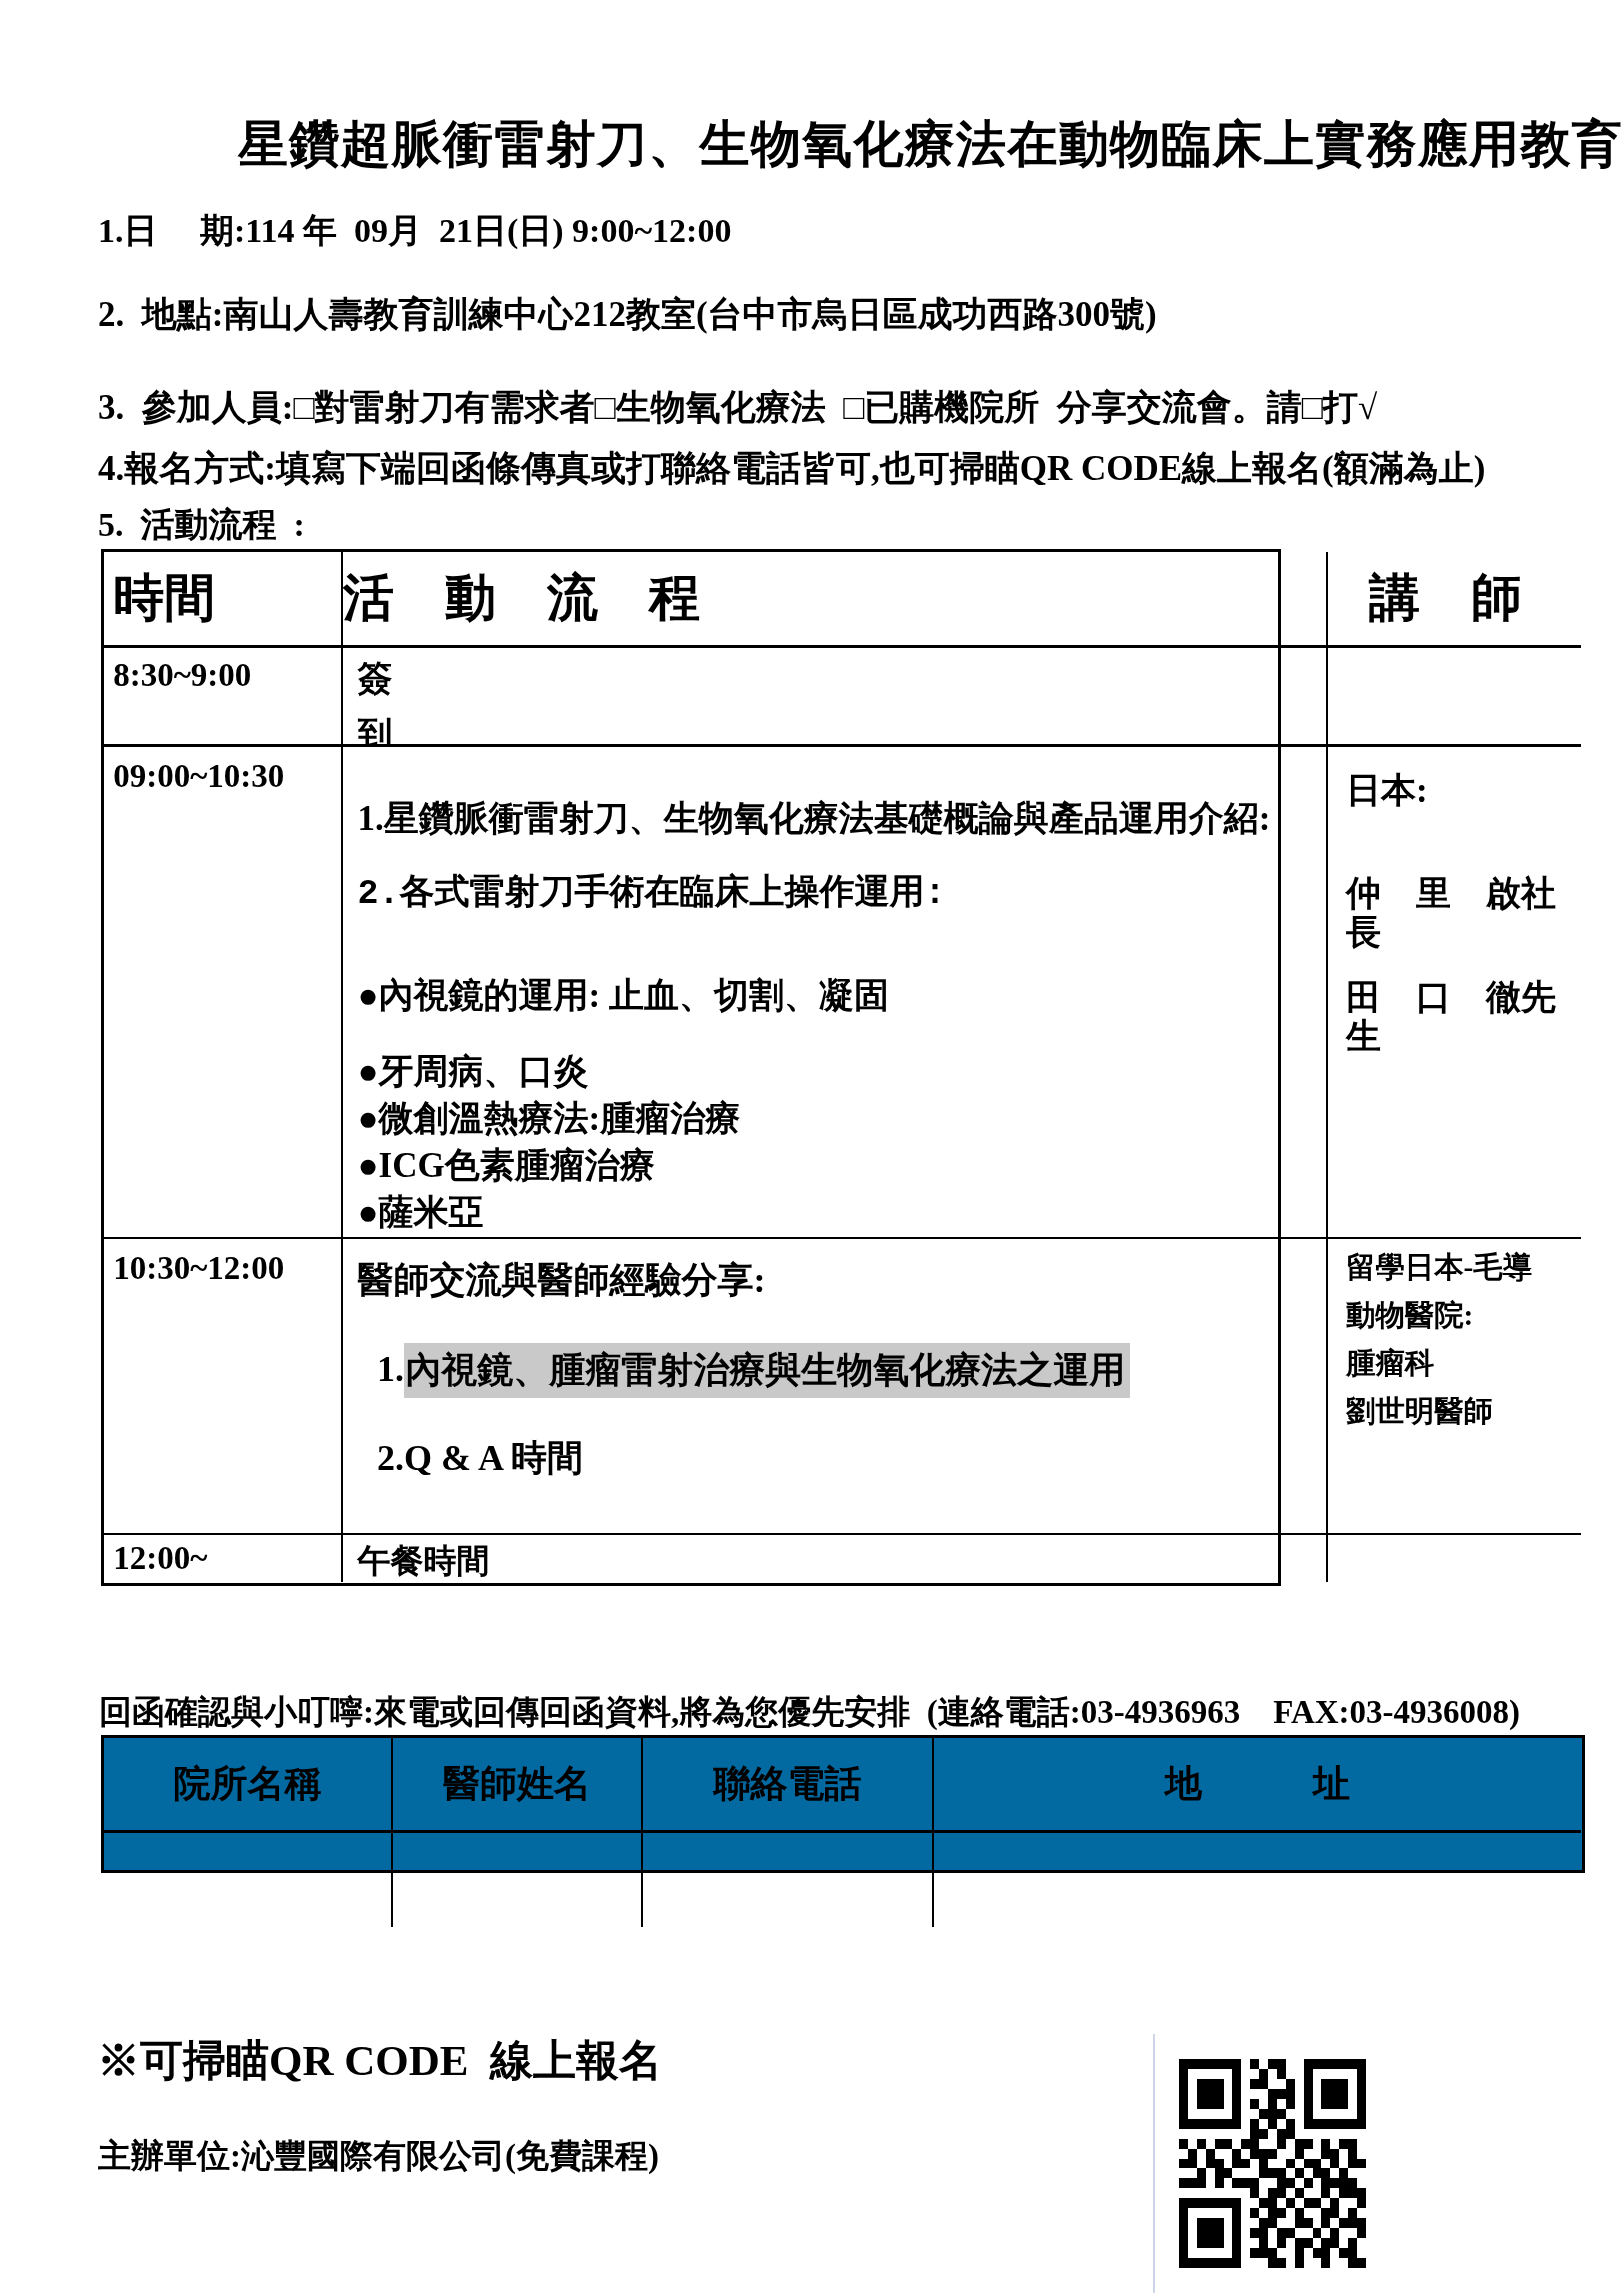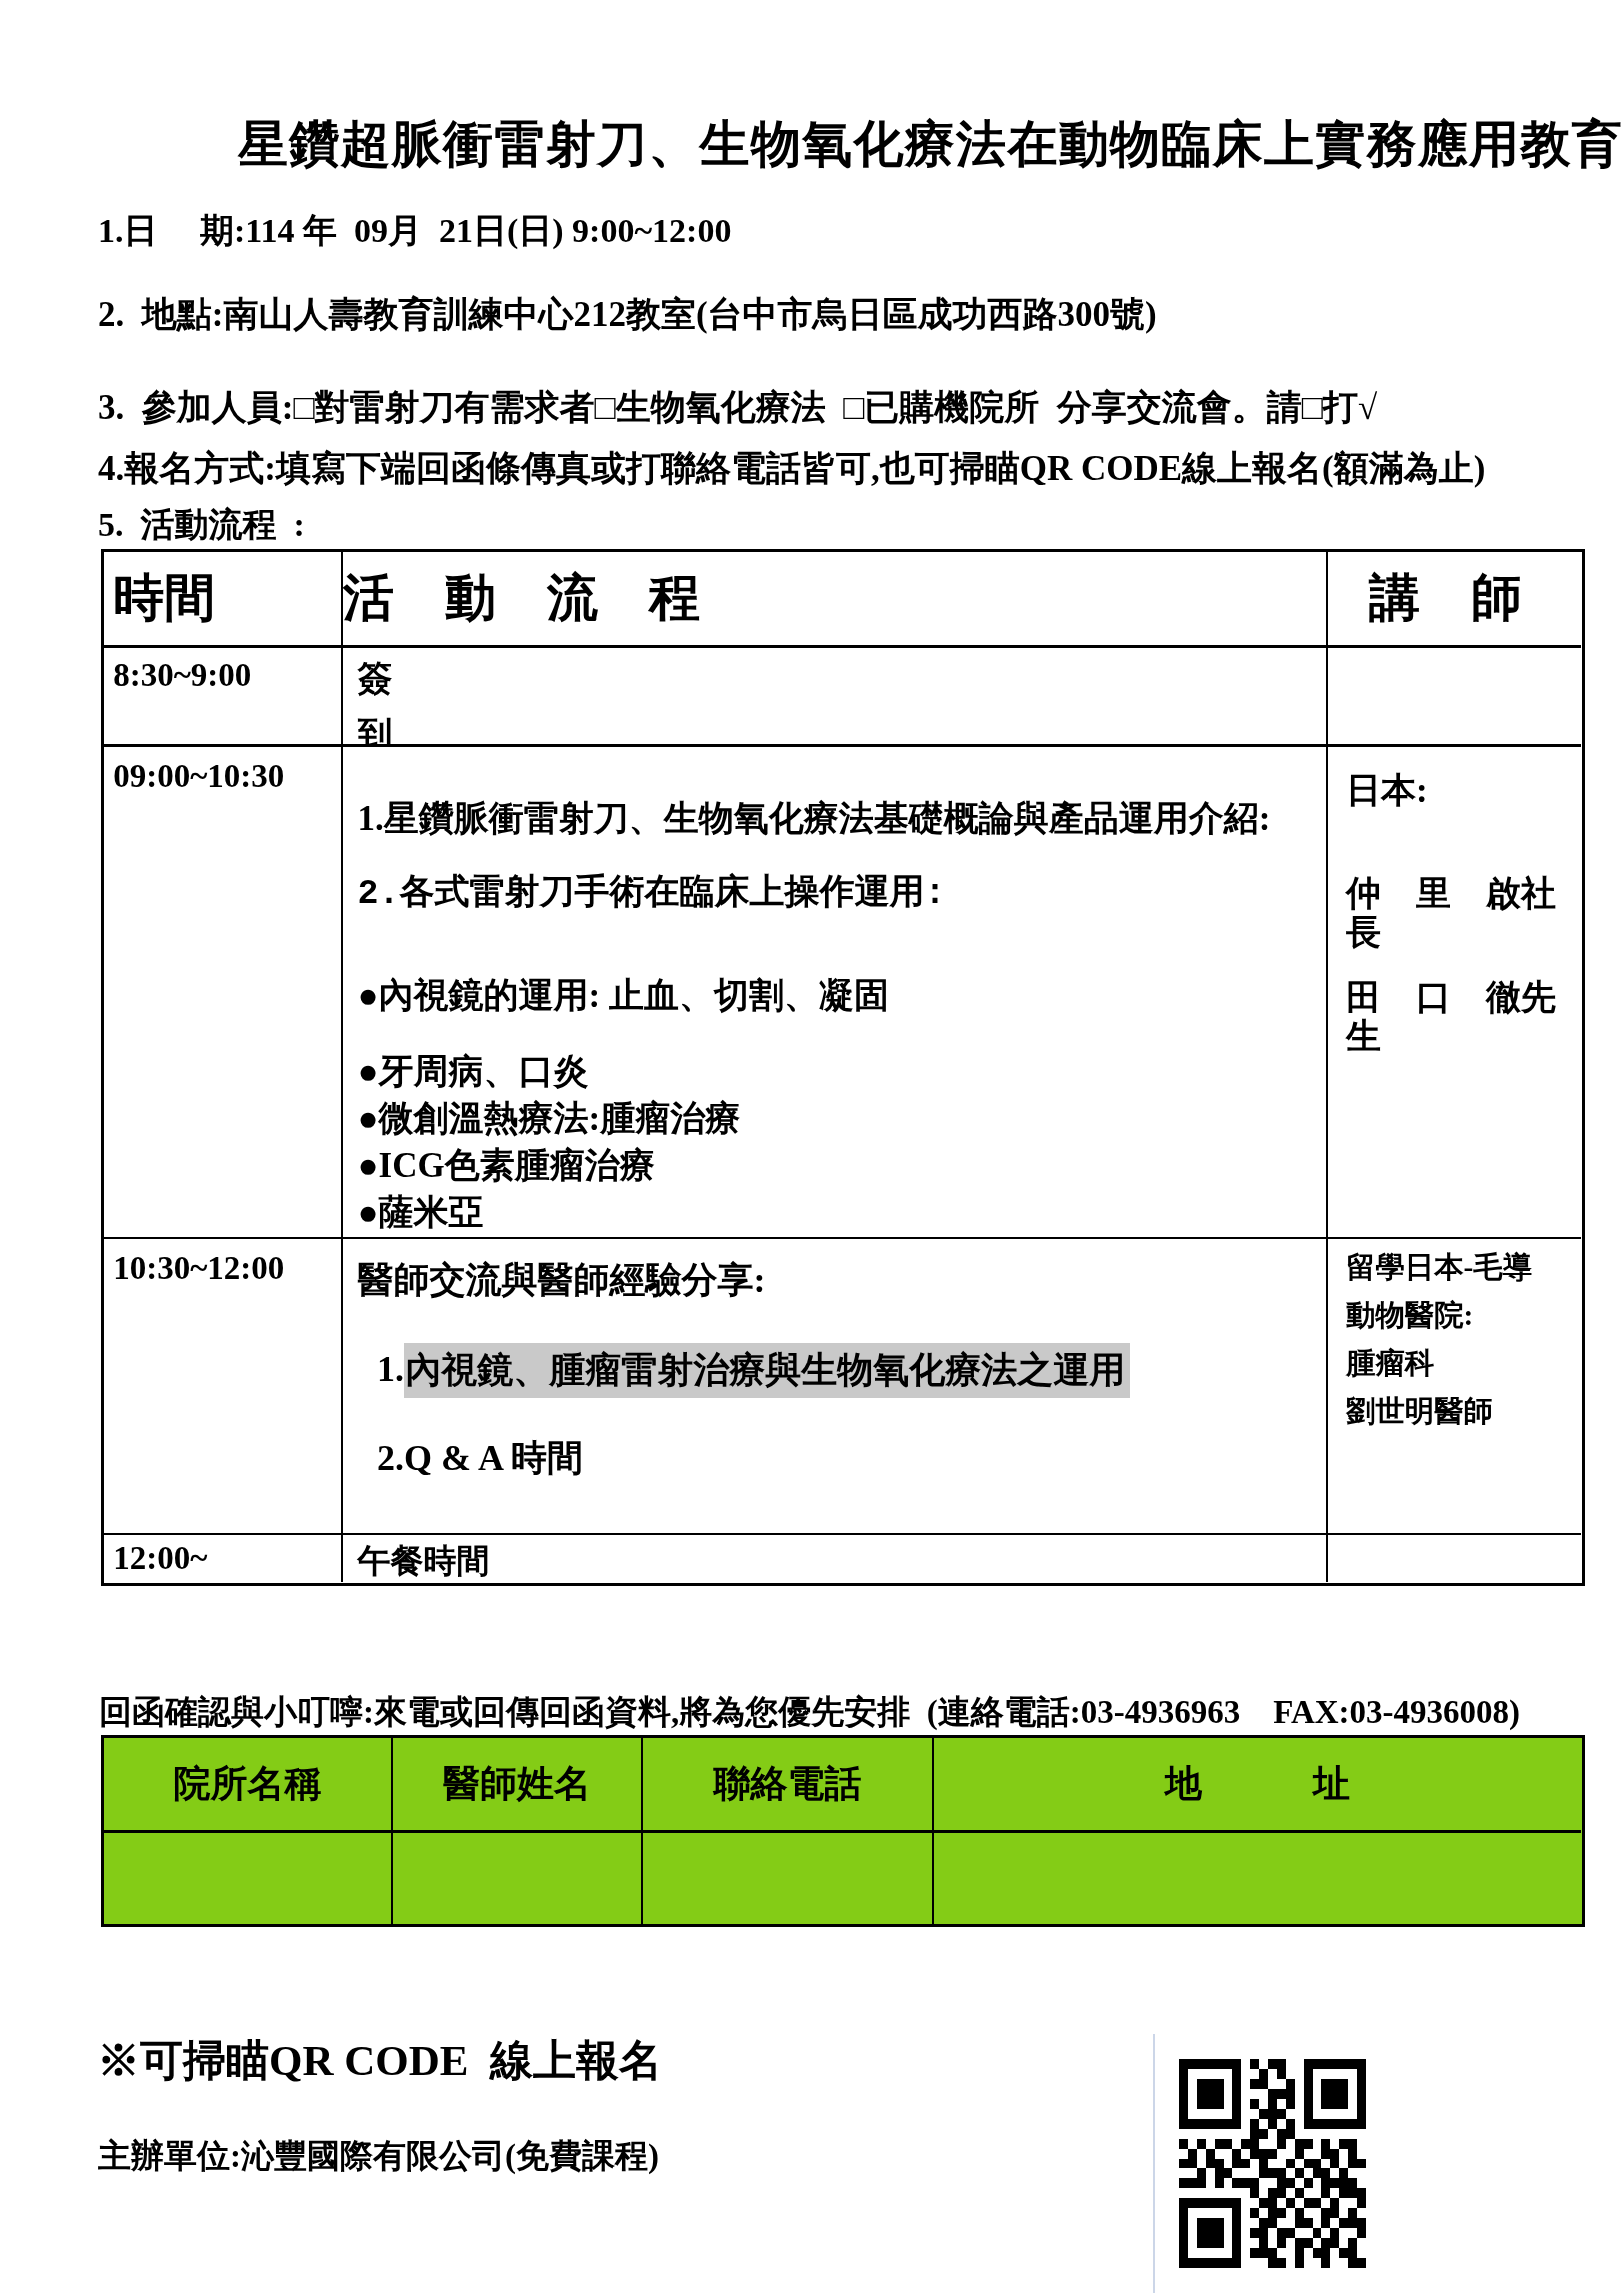--- a/index.html
+++ b/index.html
@@ -18,21 +18,21 @@
   .title { top:115px; left:0; width:100%; text-align:right; font-size:50px; letter-spacing:1.3px; }
   .l1 { top:211px; left:98px; font-size:34px; }
   .l2 { top:294px; left:98px; font-size:35px; }
   .l3 { top:387px; left:98px; font-size:35px; }
   .l4 { top:448px; left:98px; font-size:35px; }
   .l5 { top:505px; left:98px; font-size:34px; }
 
   
   .t1 {
     position:absolute; left:101px; top:549px;
-    width:1484px; height:1037px;
+    width:1180px; height:1037px;
     display:grid;
     grid-template-columns:239px 985px 253px;
     grid-template-rows:96px 99px 492px 296px 47px;
     border:3.9px solid #000;
     background:#fff;
   }
   .t1 > div { border-right:2.6px solid #000; border-bottom:2.6px solid #000; overflow:hidden; }
   .t1 > div.lastcol { border-right:none; }
   .t1 > div.hrow { border-bottom-width:3.9px; }
   .t1 > div.r1 { border-bottom-width:3.9px; }
@@ -74,26 +74,26 @@
   .r3spk { font-size:29.4px; }
   .r3spk .sline { line-height:48px; white-space:pre-wrap; }
   .r3spk { padding-top:3.9px; }
 
   .lunch { font-size:33px; padding-top:3.9px; }
 
   
   .replynote { top:1693px; left:99px; font-size:33px; }
   .t2 {
     position:absolute; left:101px; top:1735px;
-    width:1484px; height:192px;
+    width:1484px; height:138px;
     display:grid;
     grid-template-columns:289px 250px 291px 647px;
     grid-template-rows:95px 94px;
     border:3.9px solid #000;
-    background:#84cc16;
+    background:#0369a1;
   }
   .t2 > div { border-right:2.6px solid #000; border-bottom:3.9px solid #000; }
   .t2 > div.lastcol { border-right:none; }
   .t2 > div.lastrow { border-bottom:none; }
   .t2 .h2cell { display:flex; align-items:center; justify-content:center; font-size:37px; white-space:pre; }
 
   
   .qrnote { top:2036px; left:97px; font-size:43px; }
   .organizer { top:2137px; left:98px; font-size:33px; }
 

